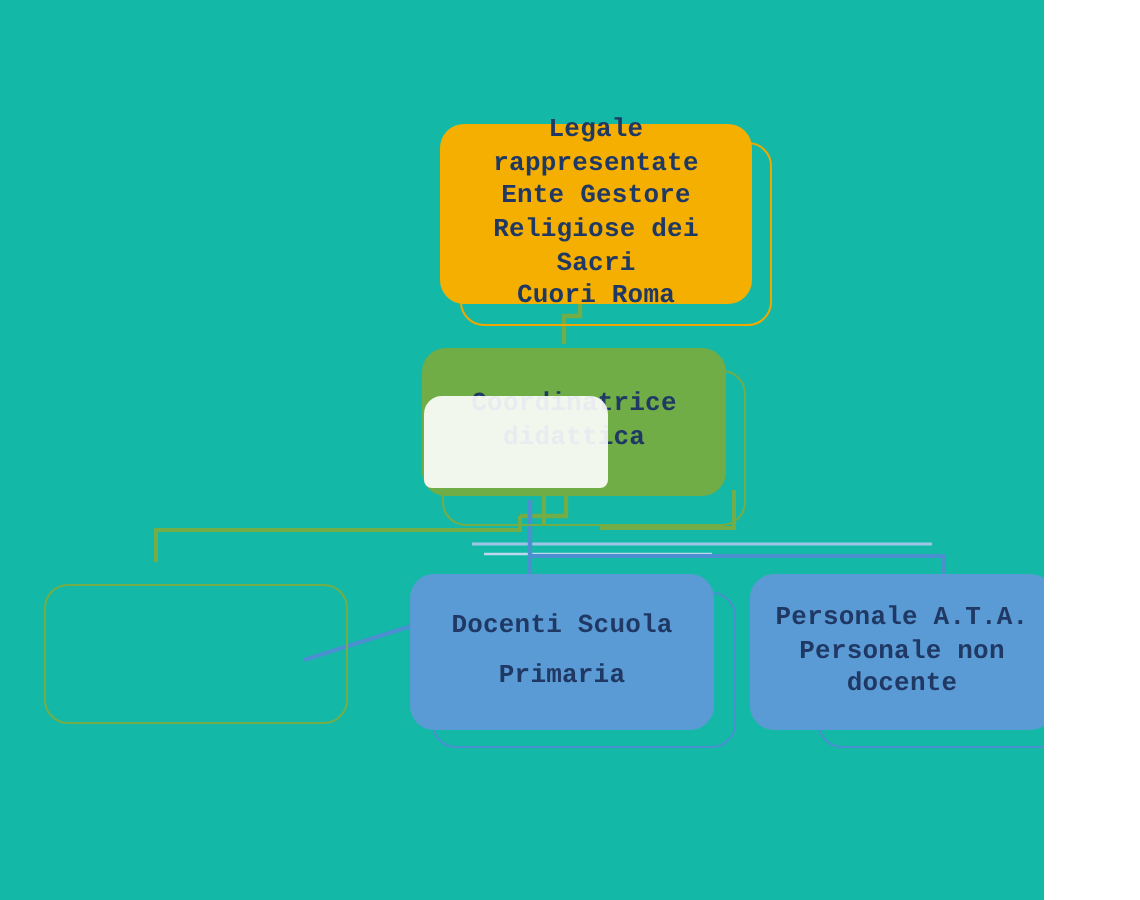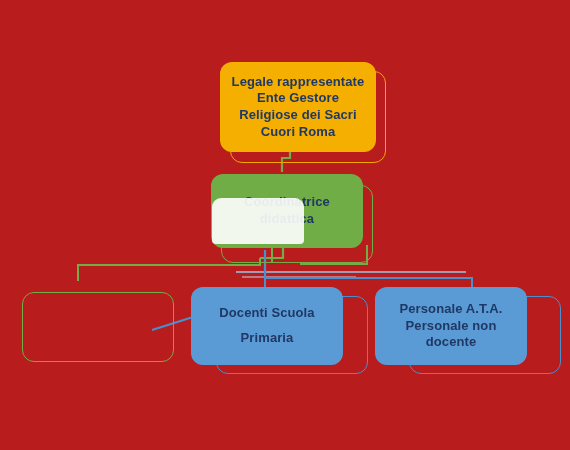--- a/index.html
+++ b/index.html
@@ -6,24 +6,25 @@
   html, body {
     margin: 0;
     padding: 0;
     background: #ffffff;
   }
   body {
     font-family: "Liberation Sans", sans-serif;
   }
   #canvas {
     position: relative;
-    width: 570px;
+    width: 522px;
     height: 450px;
-    background: #b91c1c;
+    background: #14b8a6;
     overflow: hidden;
+    font-family: Liberation Mono, monospace;
   }
   #connectors {
     position: absolute;
     left: 0;
     top: 0;
     width: 570px;
     height: 450px;
     pointer-events: none;
   }
   
@@ -119,21 +120,21 @@
 Cuori Roma</span>
   </div>
 
   <div class="node green" style="left:211px; top:174px; width:152px; height:74px; font-size:13px;">
     <span class="node-label" style="white-space: pre-line;">Coordinatrice didattica</span>
   </div>
 
   <div class="overlay-panel" style="left:212px; top:198px; width:92px; height:46px;"></div>
 
 
-  <div class="node blue" style="left:191px; top:287px; width:152px; height:78px; font-size:13px; line-height:1.9;">
+  <div class="node blue" style="left:205px; top:287px; width:152px; height:78px; font-size:13px; line-height:1.9;">
     <span class="node-label" style="white-space: pre-line;">Docenti Scuola Primaria</span>
   </div>
 
   <div class="node blue" style="left:375px; top:287px; width:152px; height:78px; font-size:13px;">
     <span class="node-label" style="white-space: pre-line;">Personale A.T.A. Personale non docente</span>
   </div>
 
 </div>
 
 </body></html>

